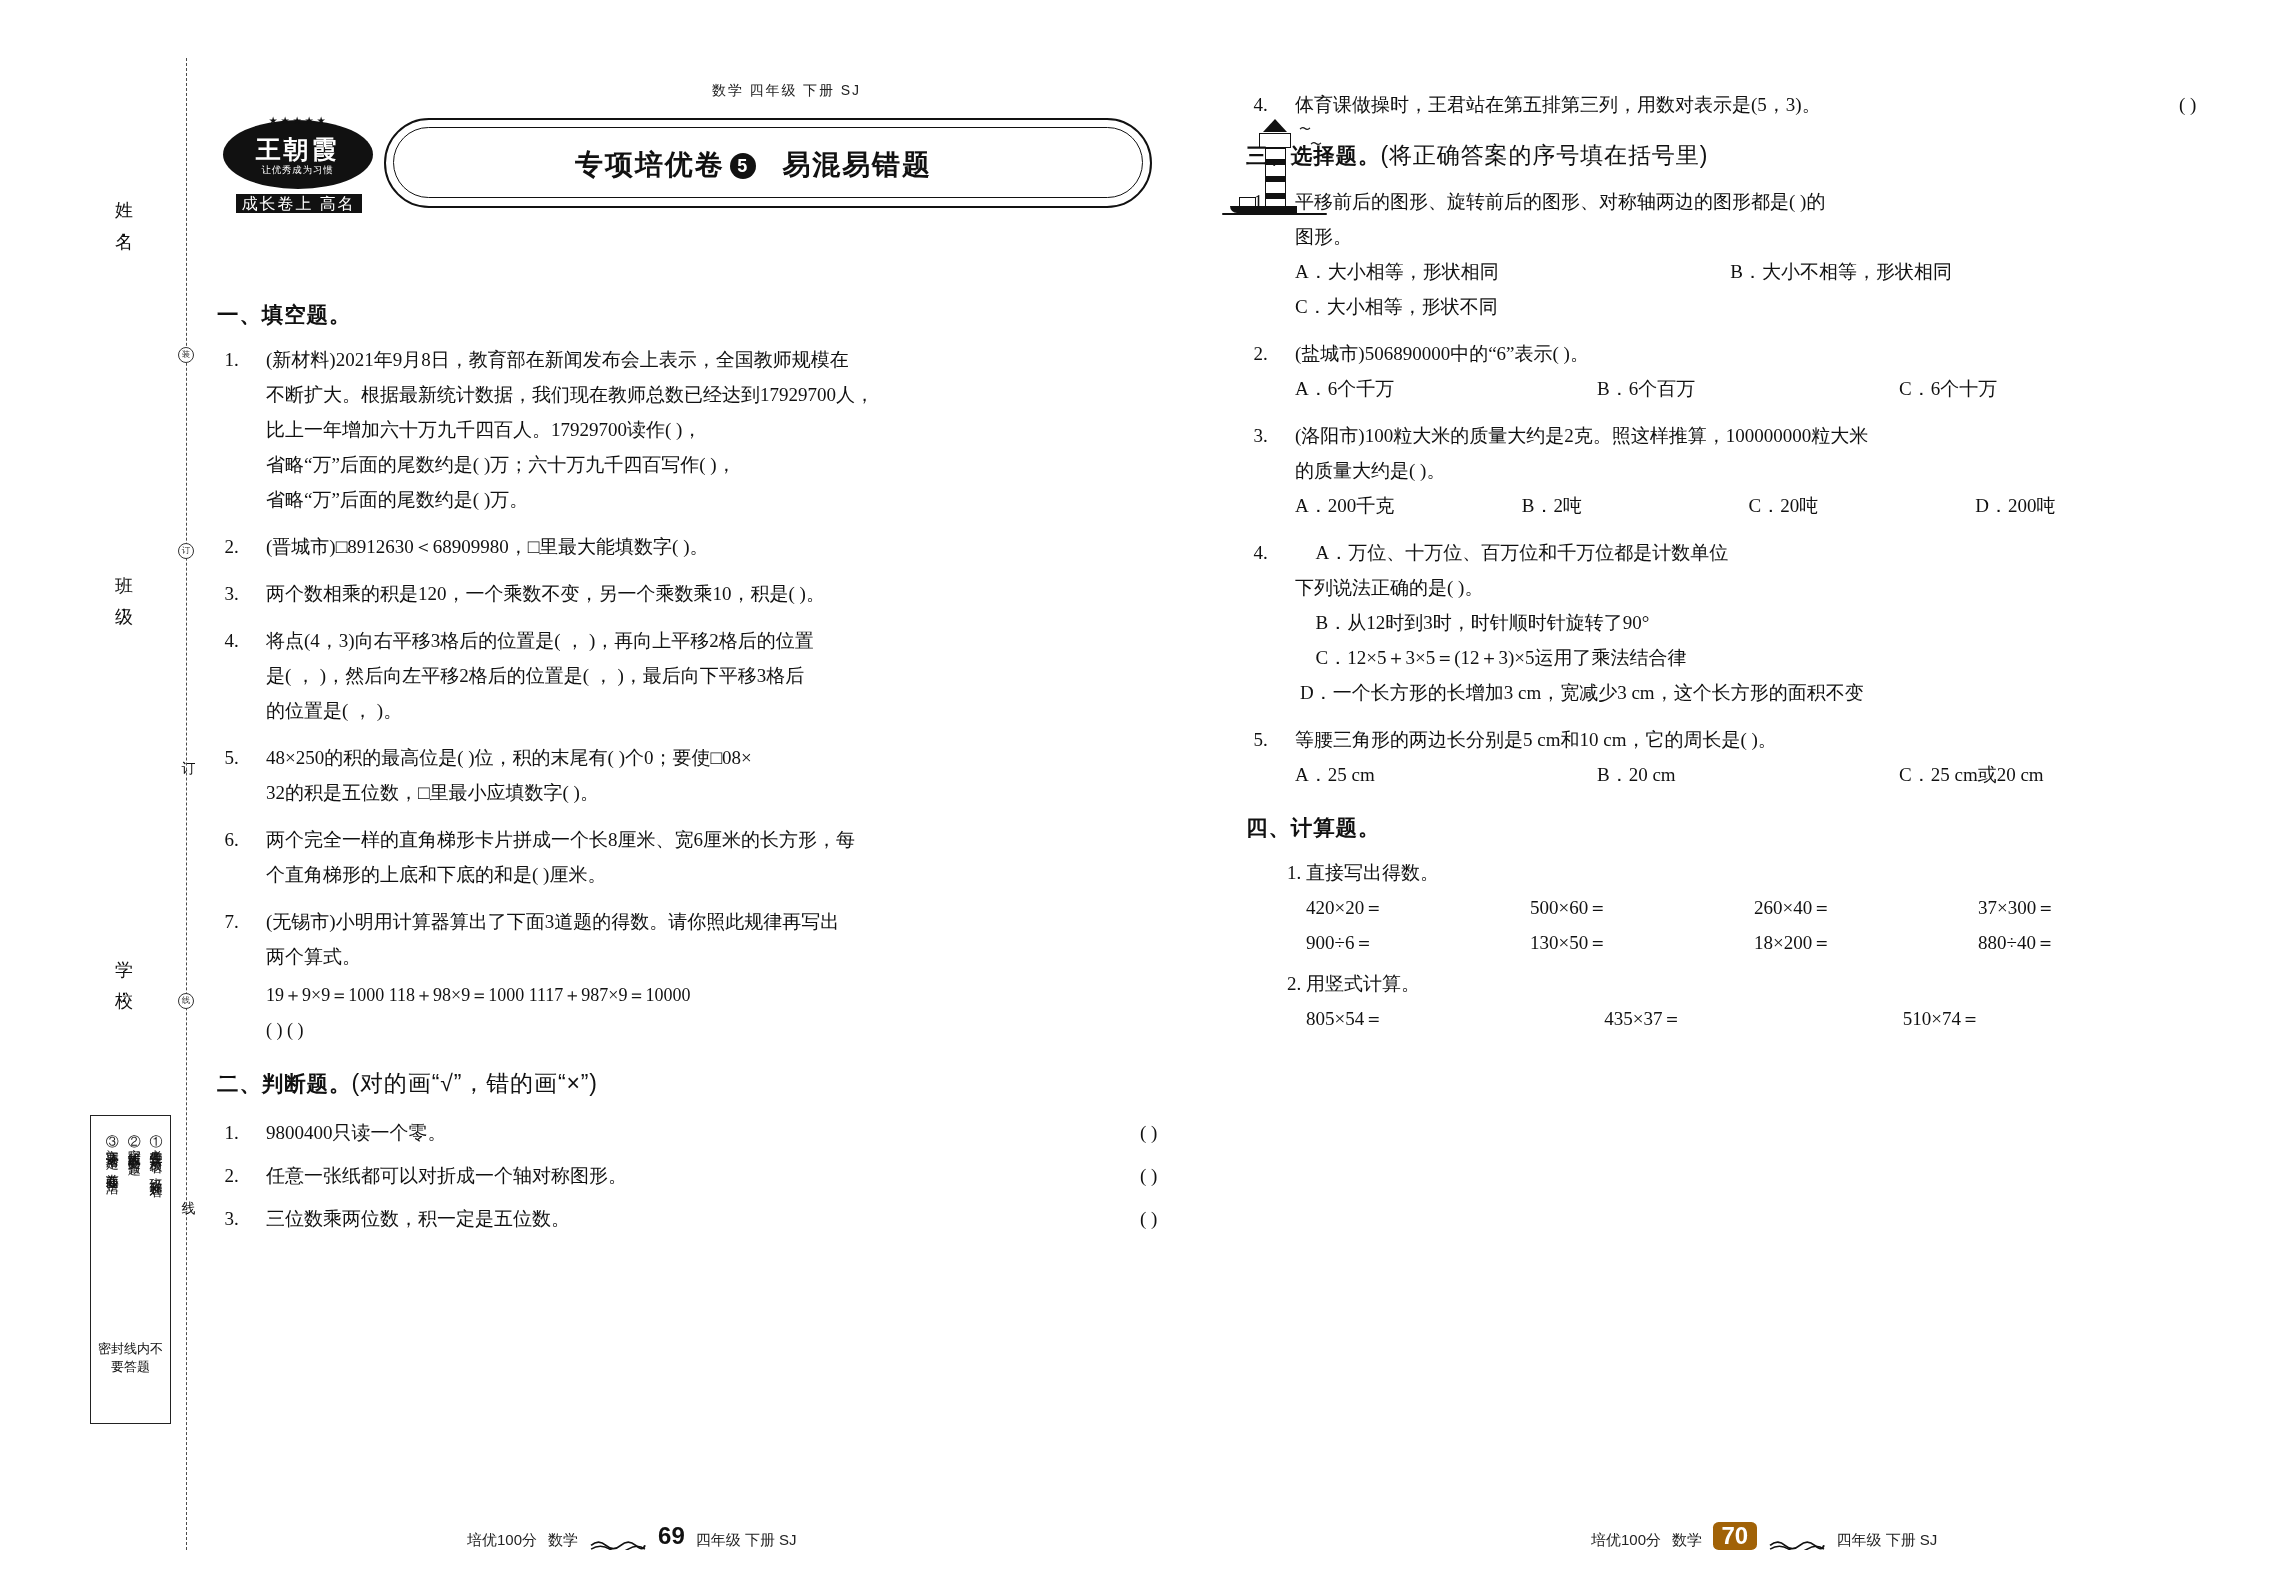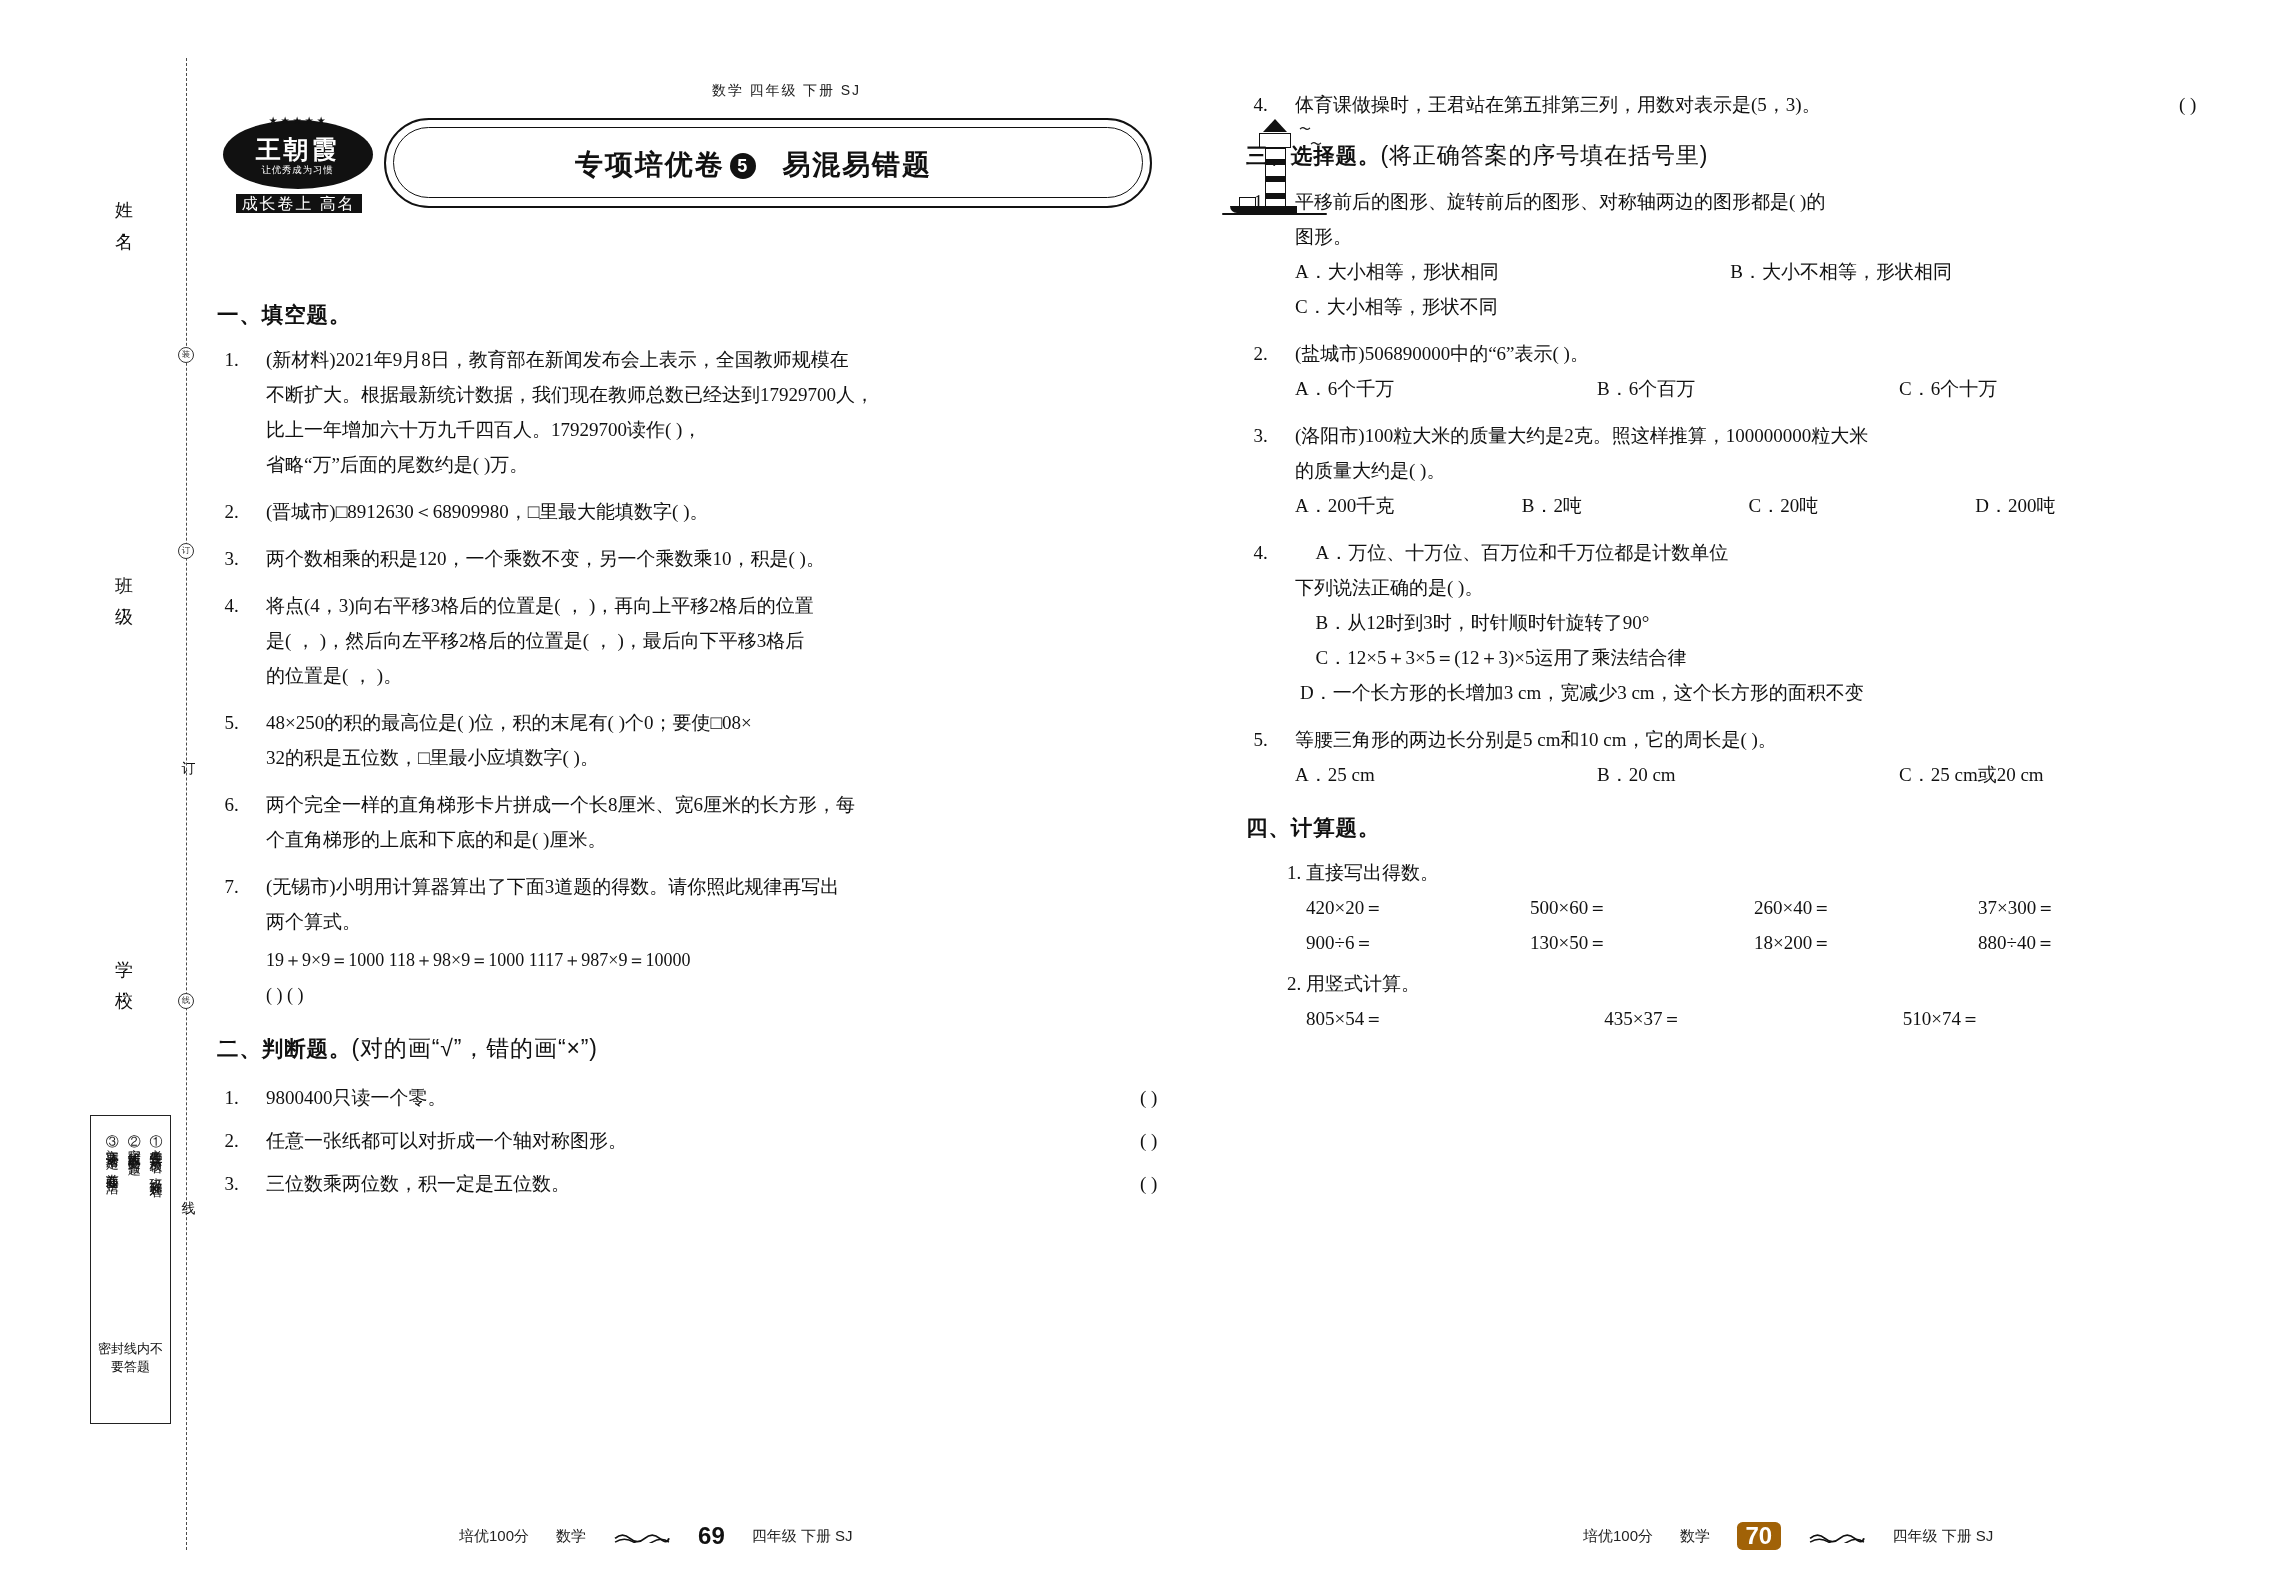--- a/index.html
+++ b/index.html
@@ -145,21 +145,21 @@
   .calcrow{display:flex;}
   .calcrow > div{width:25%;}
   .calcrow3 > div{width:33.3%;}
 
   .rparen{float:right;margin-right:5.6px;}
 
   
   .footer{
     position:absolute;bottom:43px;font-size:15px;color:#222;
     font-family:"Liberation Sans", sans-serif;
-    display:flex;align-items:center;gap:27px;
+    display:flex;align-items:flex-end;gap:11px;margin-left:8px;
   }
   .footer.left{left:459px;}
   .footer.right{left:1583px;}
   .pg{
     font-size:24px;font-weight:bold;color:#111;
     font-family:"Liberation Sans", sans-serif;
   }
   .pg.circled{
     background:#a16207;color:#fff;border-radius:5.6px;padding:0 8.4px;
   }
@@ -228,20 +228,21 @@
 
   <div class="col-left">
 
     <div class="sec-title">一、填空题。</div>
 
     <div class="q">
       <span class="num">1.</span>
       <p>(新材料)2021年9月8日，教育部在新闻发布会上表示，全国教师规模在</p>
       <p>不断扩大。根据最新统计数据，我们现在教师总数已经达到17929700人，</p>
       <p>比上一年增加六十万九千四百人。17929700读作(                    )，</p>
+      <p>省略“万”后面的尾数约是(        )万；六十万九千四百写作(                )，</p>
       <p>省略“万”后面的尾数约是(        )万。</p>
     </div>
 
     <div class="q">
       <span class="num">2.</span>
       <p>(晋城市)□8912630＜68909980，□里最大能填数字(        )。</p>
     </div>
 
     <div class="q">
       <span class="num">3.</span>

